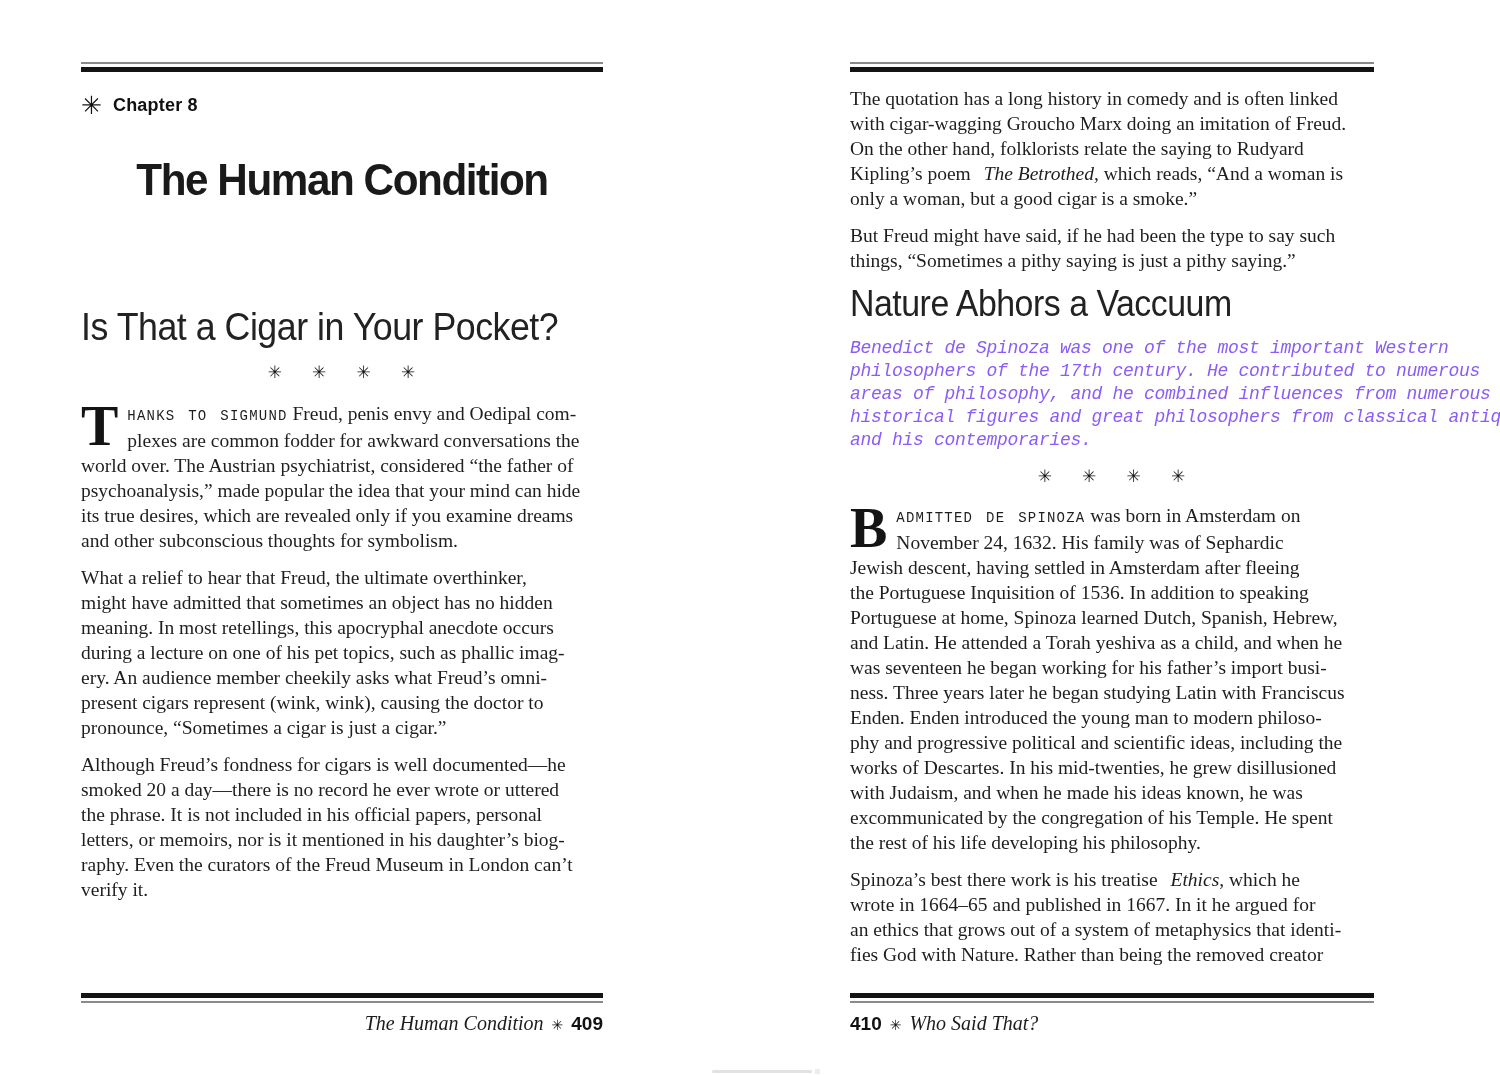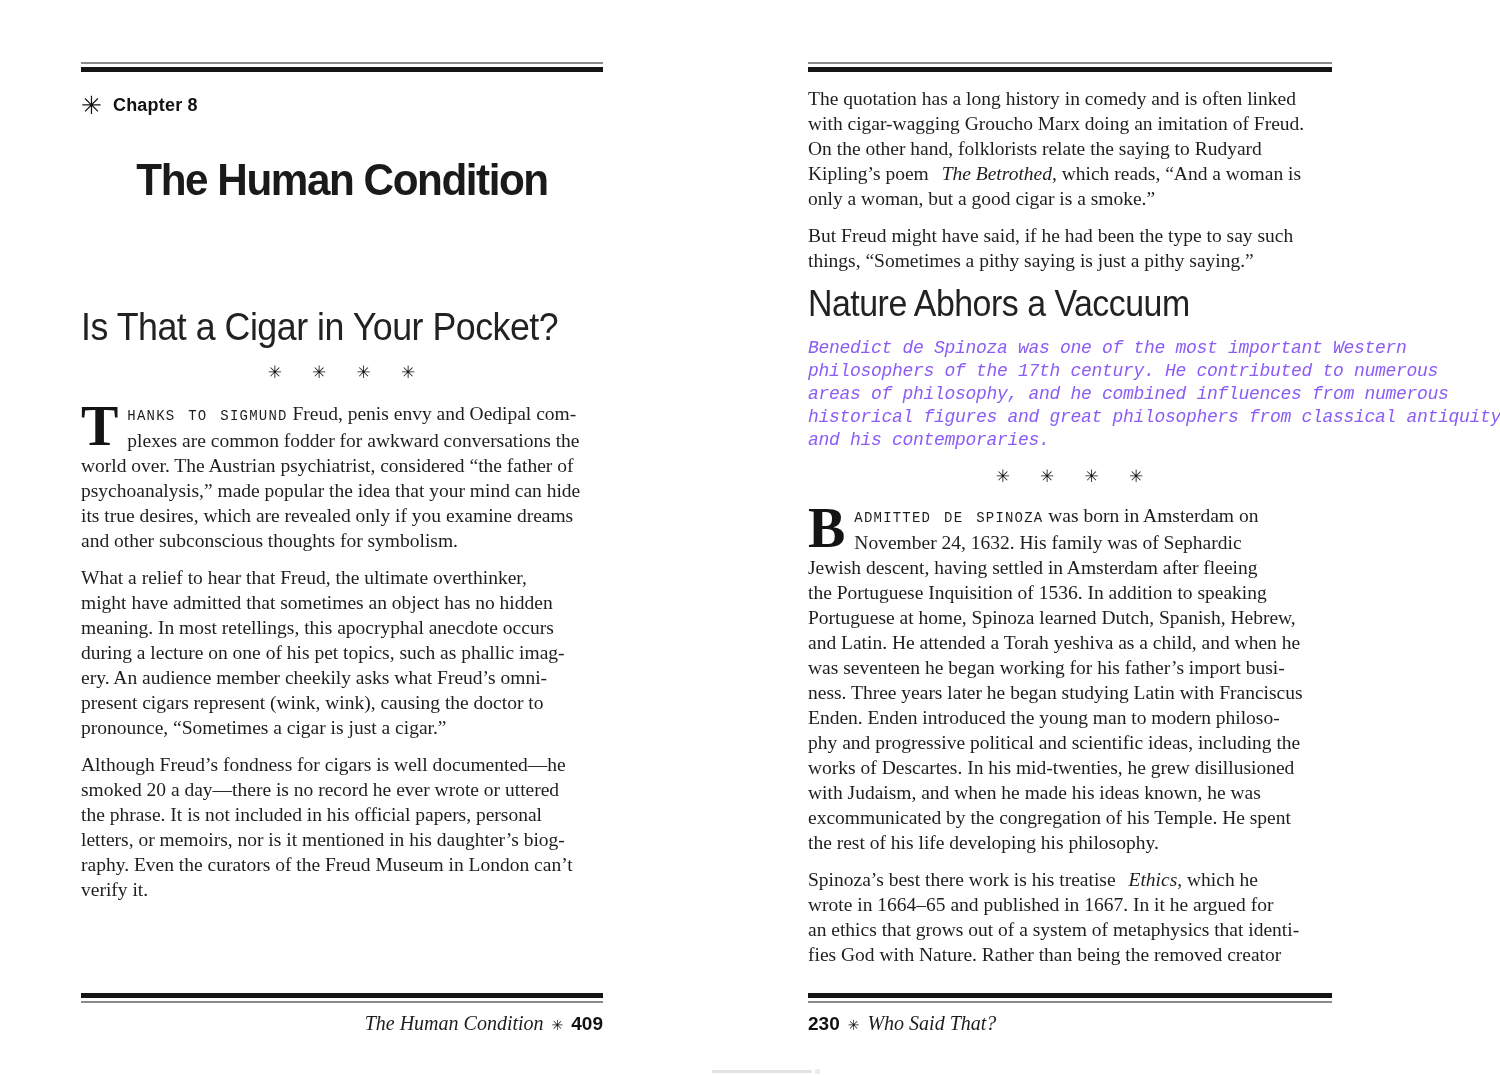--- a/index.html
+++ b/index.html
@@ -6,21 +6,21 @@
   body {
     width: 1500px; height: 1075px;
     position: relative;
     background: #ffffff;
     overflow: hidden;
     font-family: "Liberation Serif", serif;
     color: #1e1e1e;
   }
   .page { position: absolute; top: 0; height: 1075px; }
   .page-l { left: 81px;  width: 522px; }
-  .page-r { left: 808px; width: 524px; }
+  .page-r { left: 850px; width: 524px; }
 
   
   .rule-top { margin-top: 62px; }
   .rule-top .thin  { height: 2px; background: #8a8a8a; }
   .rule-top .thick { height: 5px; background: #141414; margin-top: 3px; }
   .rule-bot .thick { height: 5px; background: #141414; }
   .rule-bot .thin  { height: 2px; background: #8a8a8a; margin-top: 3px; }
 
   
   .chapter-row { margin-top: 21px; display: flex; align-items: center; gap: 11px;
@@ -173,20 +173,20 @@
 wrote in 1664–65 and published in 1667. In it he argued for
 an ethics that grows out of a system of metaphysics that identi-
 fies God with Nature. Rather than being the removed creator</span></p>
 
   <div class="footer">
     <div class="rule-bot">
         <div class="thick"></div>
         <div class="thin"></div>
       </div>
     <div class="footer-text">
-      <span class="footer-num">230</span>
+      <span class="footer-num">410</span>
       <span class="footer-star">✳</span>
       <span class="footer-title">Who Said That?</span>
     </div>
   </div>
 </div>
 
 <div class="mini-bar"></div>
 
 </body></html>

